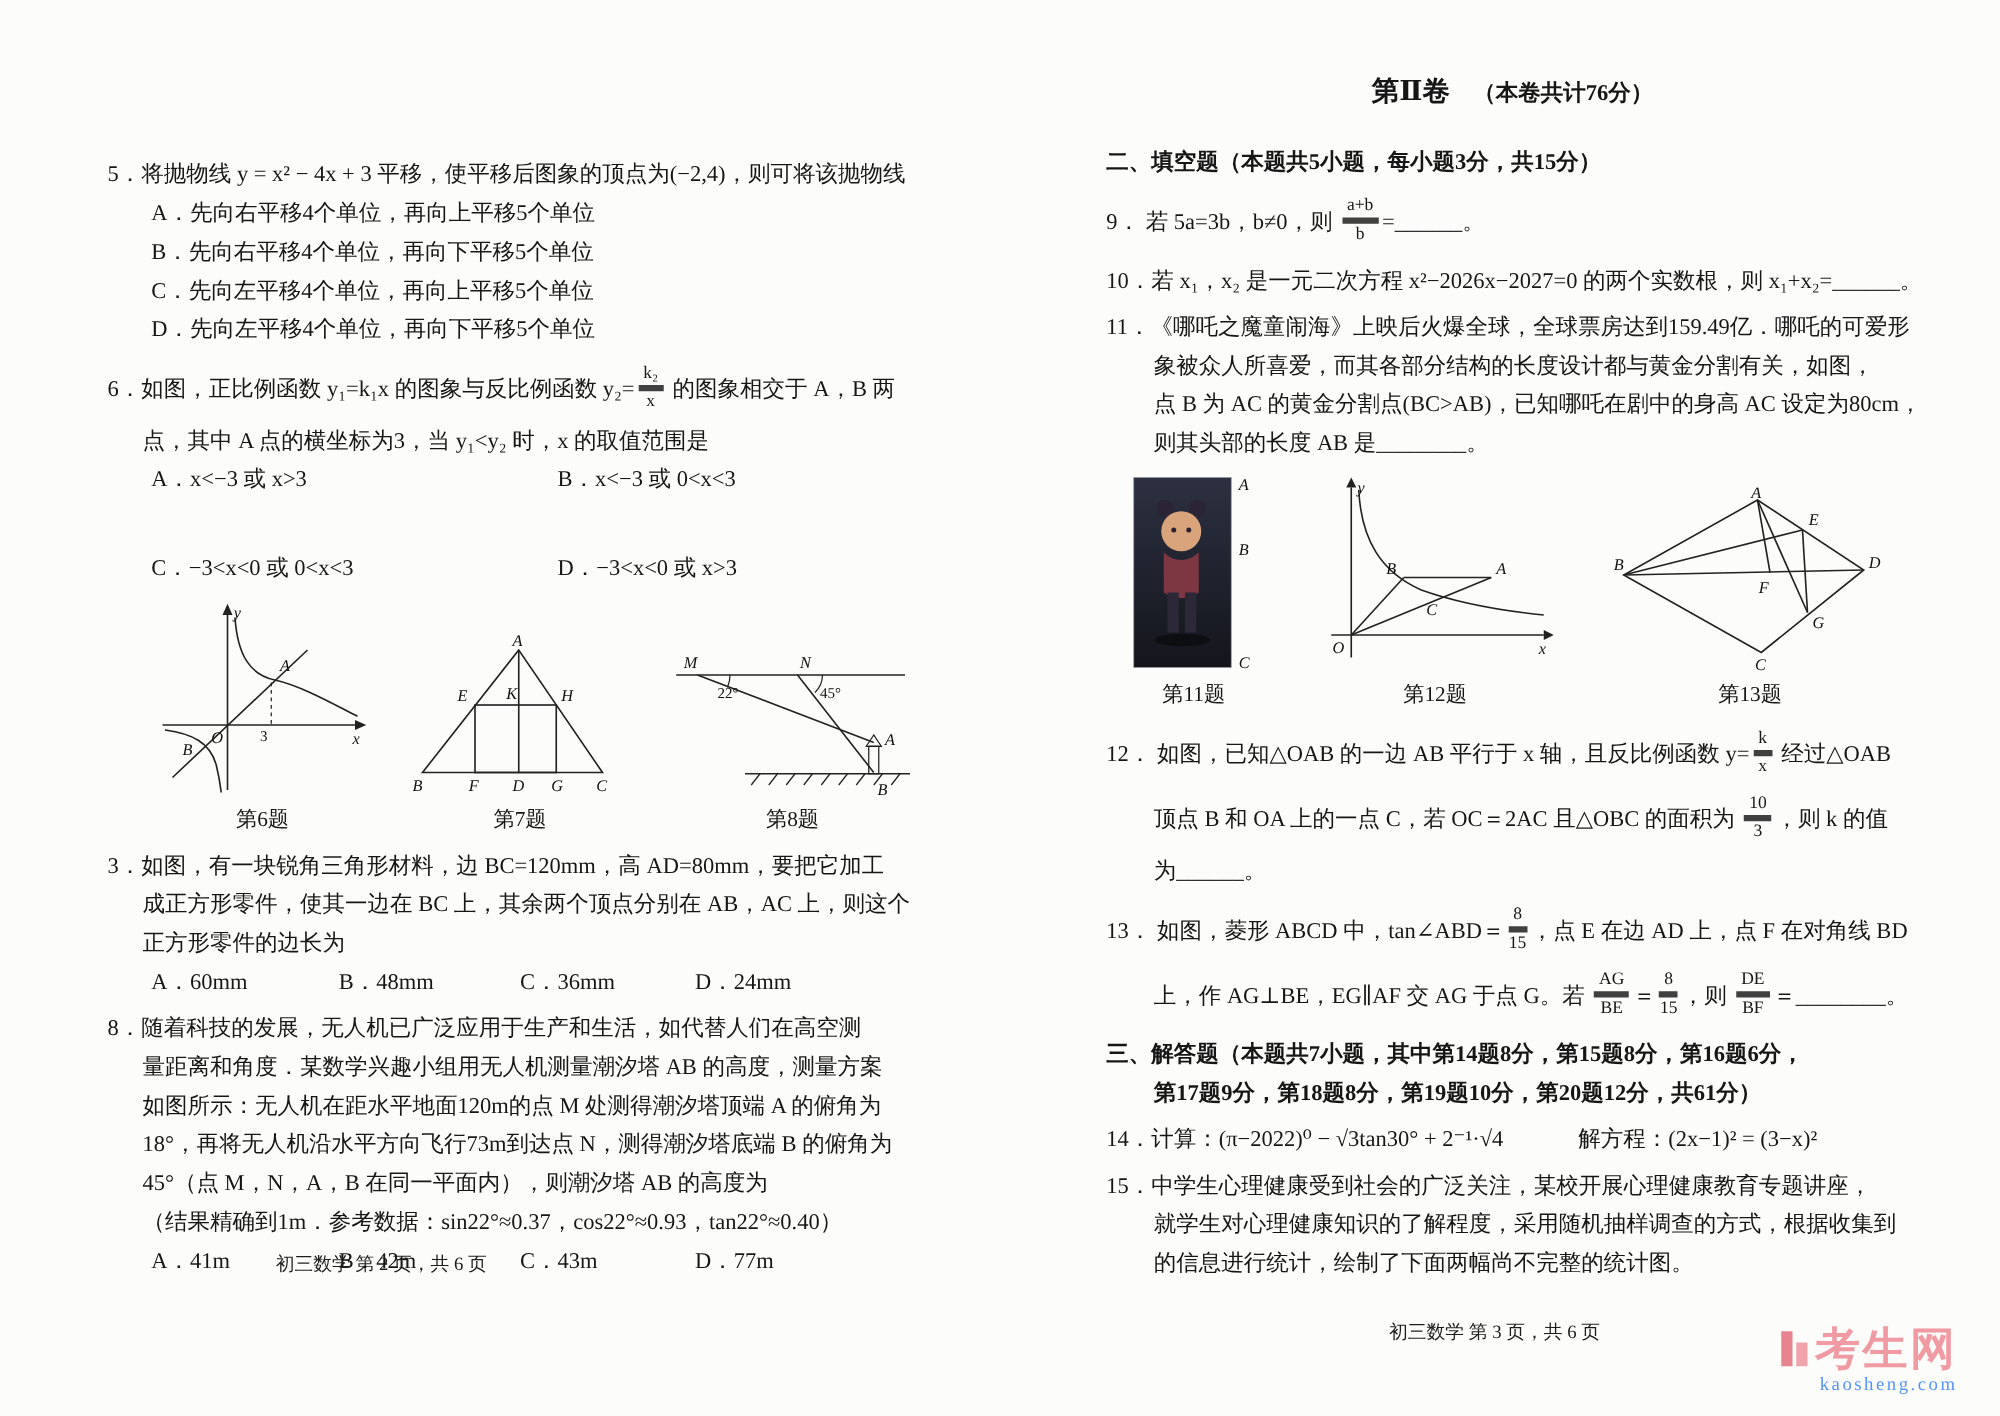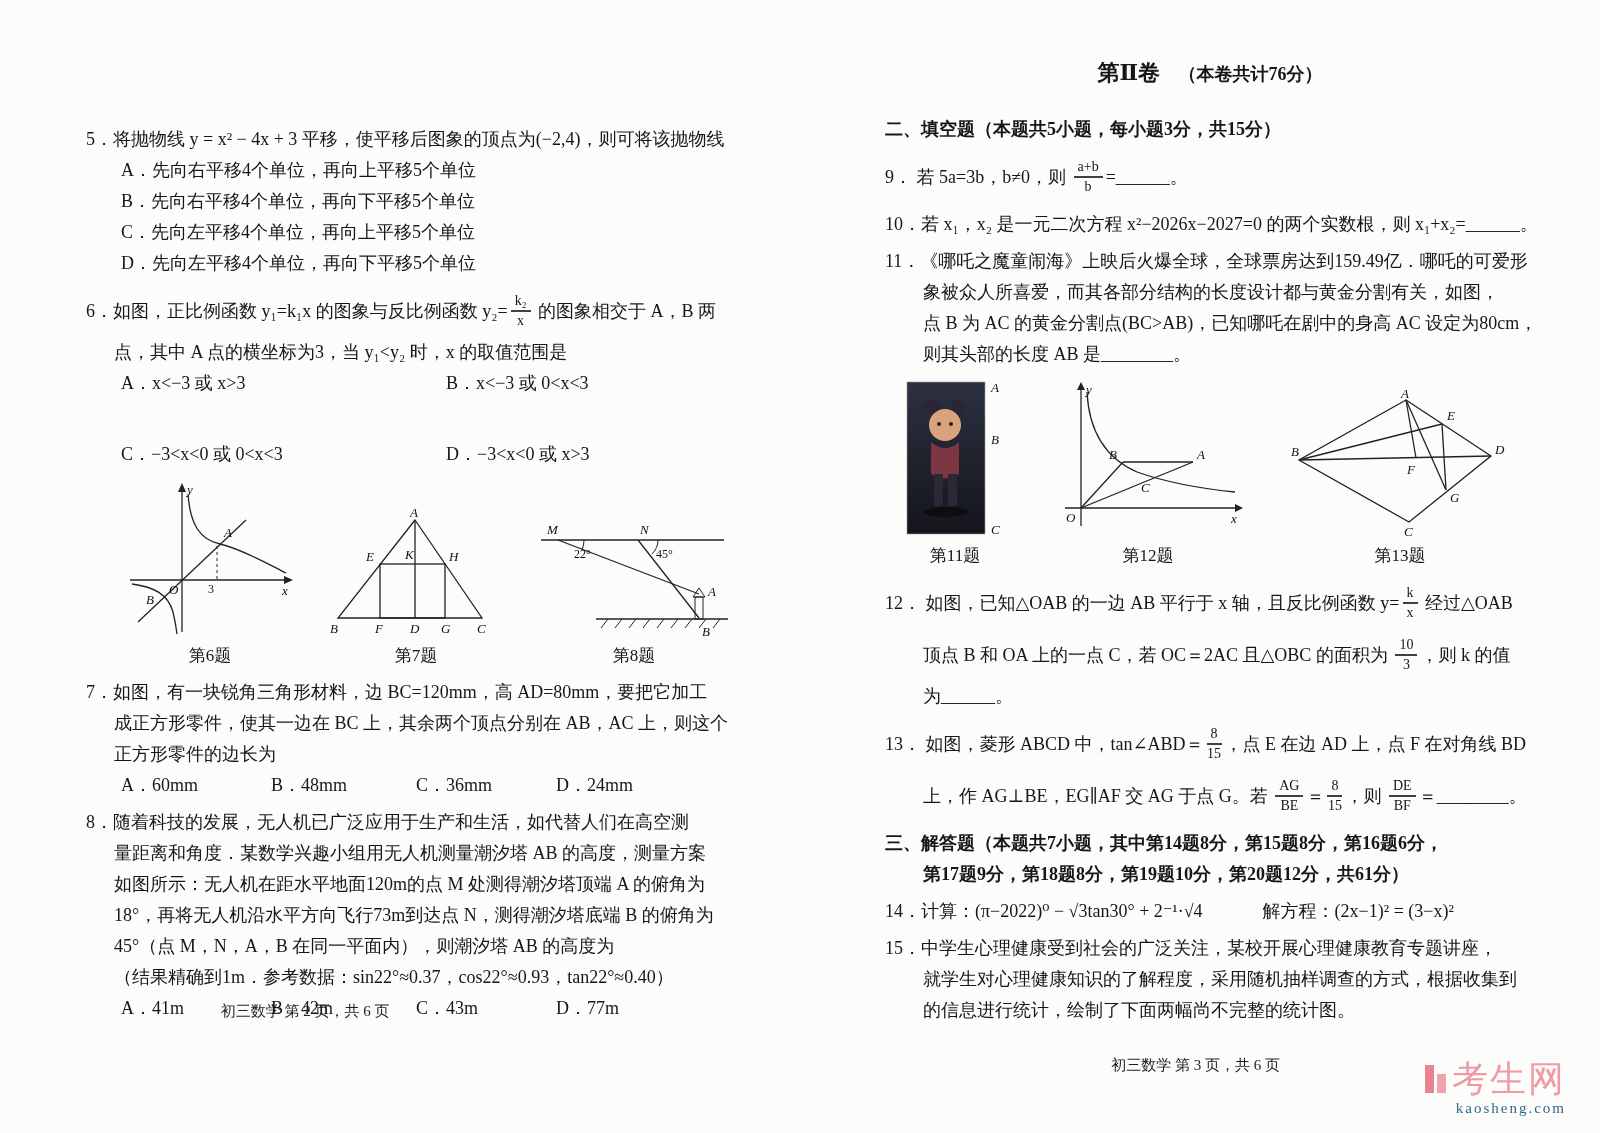--- a/index.html
+++ b/index.html
@@ -20,21 +20,21 @@
   .line-f { line-height:52px; height:52px; white-space:nowrap; }
   .lind { padding-left:28px; }
   .rind { padding-left:38px; }
   .q { margin-bottom:6px; }
 
   .opt-indent { padding-left:35px; }
   .optgrid2 { display:grid; grid-template-columns:285px auto; margin-left:35px;gap:40px; }
   .optgrid4 { display:grid; grid-template-columns:150px 145px 140px auto; margin-left:35px; }
 
   .frac { display:inline-block; text-align:center; vertical-align:middle; font-size:14px; line-height:1.15; margin:0 3px; transform:translateY(-2px); }
-  .fnum { display:block; border-bottom:2px solid #404040; padding:0 4px 1px; }
+  .fnum { display:block; border-bottom:5px solid #404040; padding:0 4px 1px; }
   .fden { display:block; padding-top:1px; }
 
   .figrow { display:flex; align-items:flex-end; margin:10px 0 2px 0; }
   .figrow-left  { gap:34px; padding-left:38px; }
   .figrow-right { gap:48px; padding-left:20px; }
   .figbox { text-align:center; }
   .figcap { font-size:17px; margin-top:6px; color:#161616; }
 
   svg { display:block; }
   .sk  { stroke:#222; stroke-width:1.3; fill:none; }
@@ -52,22 +52,22 @@
   .footer { position:absolute; font-size:15px; color:#1c1c1c; white-space:nowrap; }
   .footer-left  { left:190px; top:1002px; width:230px; text-align:center; }
   .footer-right { left:1030px; top:1056px; width:250px; text-align:right; }
 
   .watermark { position:absolute; right:34px; bottom:16px; text-align:right; opacity:.85; }
   .wm-row { display:flex; align-items:flex-end; justify-content:flex-end; gap:6px; }
   .wm-logo { display:inline-flex; align-items:flex-end; gap:3px; padding-bottom:4px; }
   .wm-logo i { display:block; background:#e5707e; }
   .wm-logo .b1 { width:9px; height:28px; }
   .wm-logo .b2 { width:9px; height:19px; background:#f0949f; }
-  .wm-cn { font-size:36px; font-weight:normal; color:#ee8a94; letter-spacing:2px; line-height:1;text-align:center; }
-  .wm-en { font-size:15px; color:#0c4a6e; letter-spacing:2px; margin-top:3px; }
+  .wm-cn { font-size:36px; font-weight:bold; color:#ee8a94; letter-spacing:2px; line-height:1;text-align:center; }
+  .wm-en { font-size:15px; color:#3b82f6; letter-spacing:2px; margin-top:3px; }
 </style>
 </head>
 <body>
 
 <div class="sheet">
 
   <section class="col col-left">
 
     <div class="q">
       <div class="line">5．将抛物线 y = x² − 4x + 3 平移，使平移后图象的顶点为(−2,4)，则可将该抛物线</div>
@@ -164,21 +164,21 @@
           <text class="sn" x="38" y="46">22°</text>
           <text class="sn" x="120" y="46">45°</text>
           <text class="sl" x="172" y="84">A</text>
           <text class="sl" x="166" y="124">B</text>
         </svg>
         <figcaption class="figcap">第8题</figcaption>
       </figure>
     </div>
 
     <div class="q" style="margin-top:10px;">
-      <div class="line">7．如图，有一块锐角三角形材料，边 BC=120mm，高 AD=80mm，要把它加工</div>
+      <div class="line">3．如图，有一块锐角三角形材料，边 BC=120mm，高 AD=80mm，要把它加工</div>
       <div class="line lind">成正方形零件，使其一边在 BC 上，其余两个顶点分别在 AB，AC 上，则这个</div>
       <div class="line lind">正方形零件的边长为</div>
       <div class="optgrid4">
         <div class="line">A．60mm</div>
         <div class="line">B．48mm</div>
         <div class="line">C．36mm</div>
         <div class="line">D．24mm</div>
       </div>
     </div>
 

